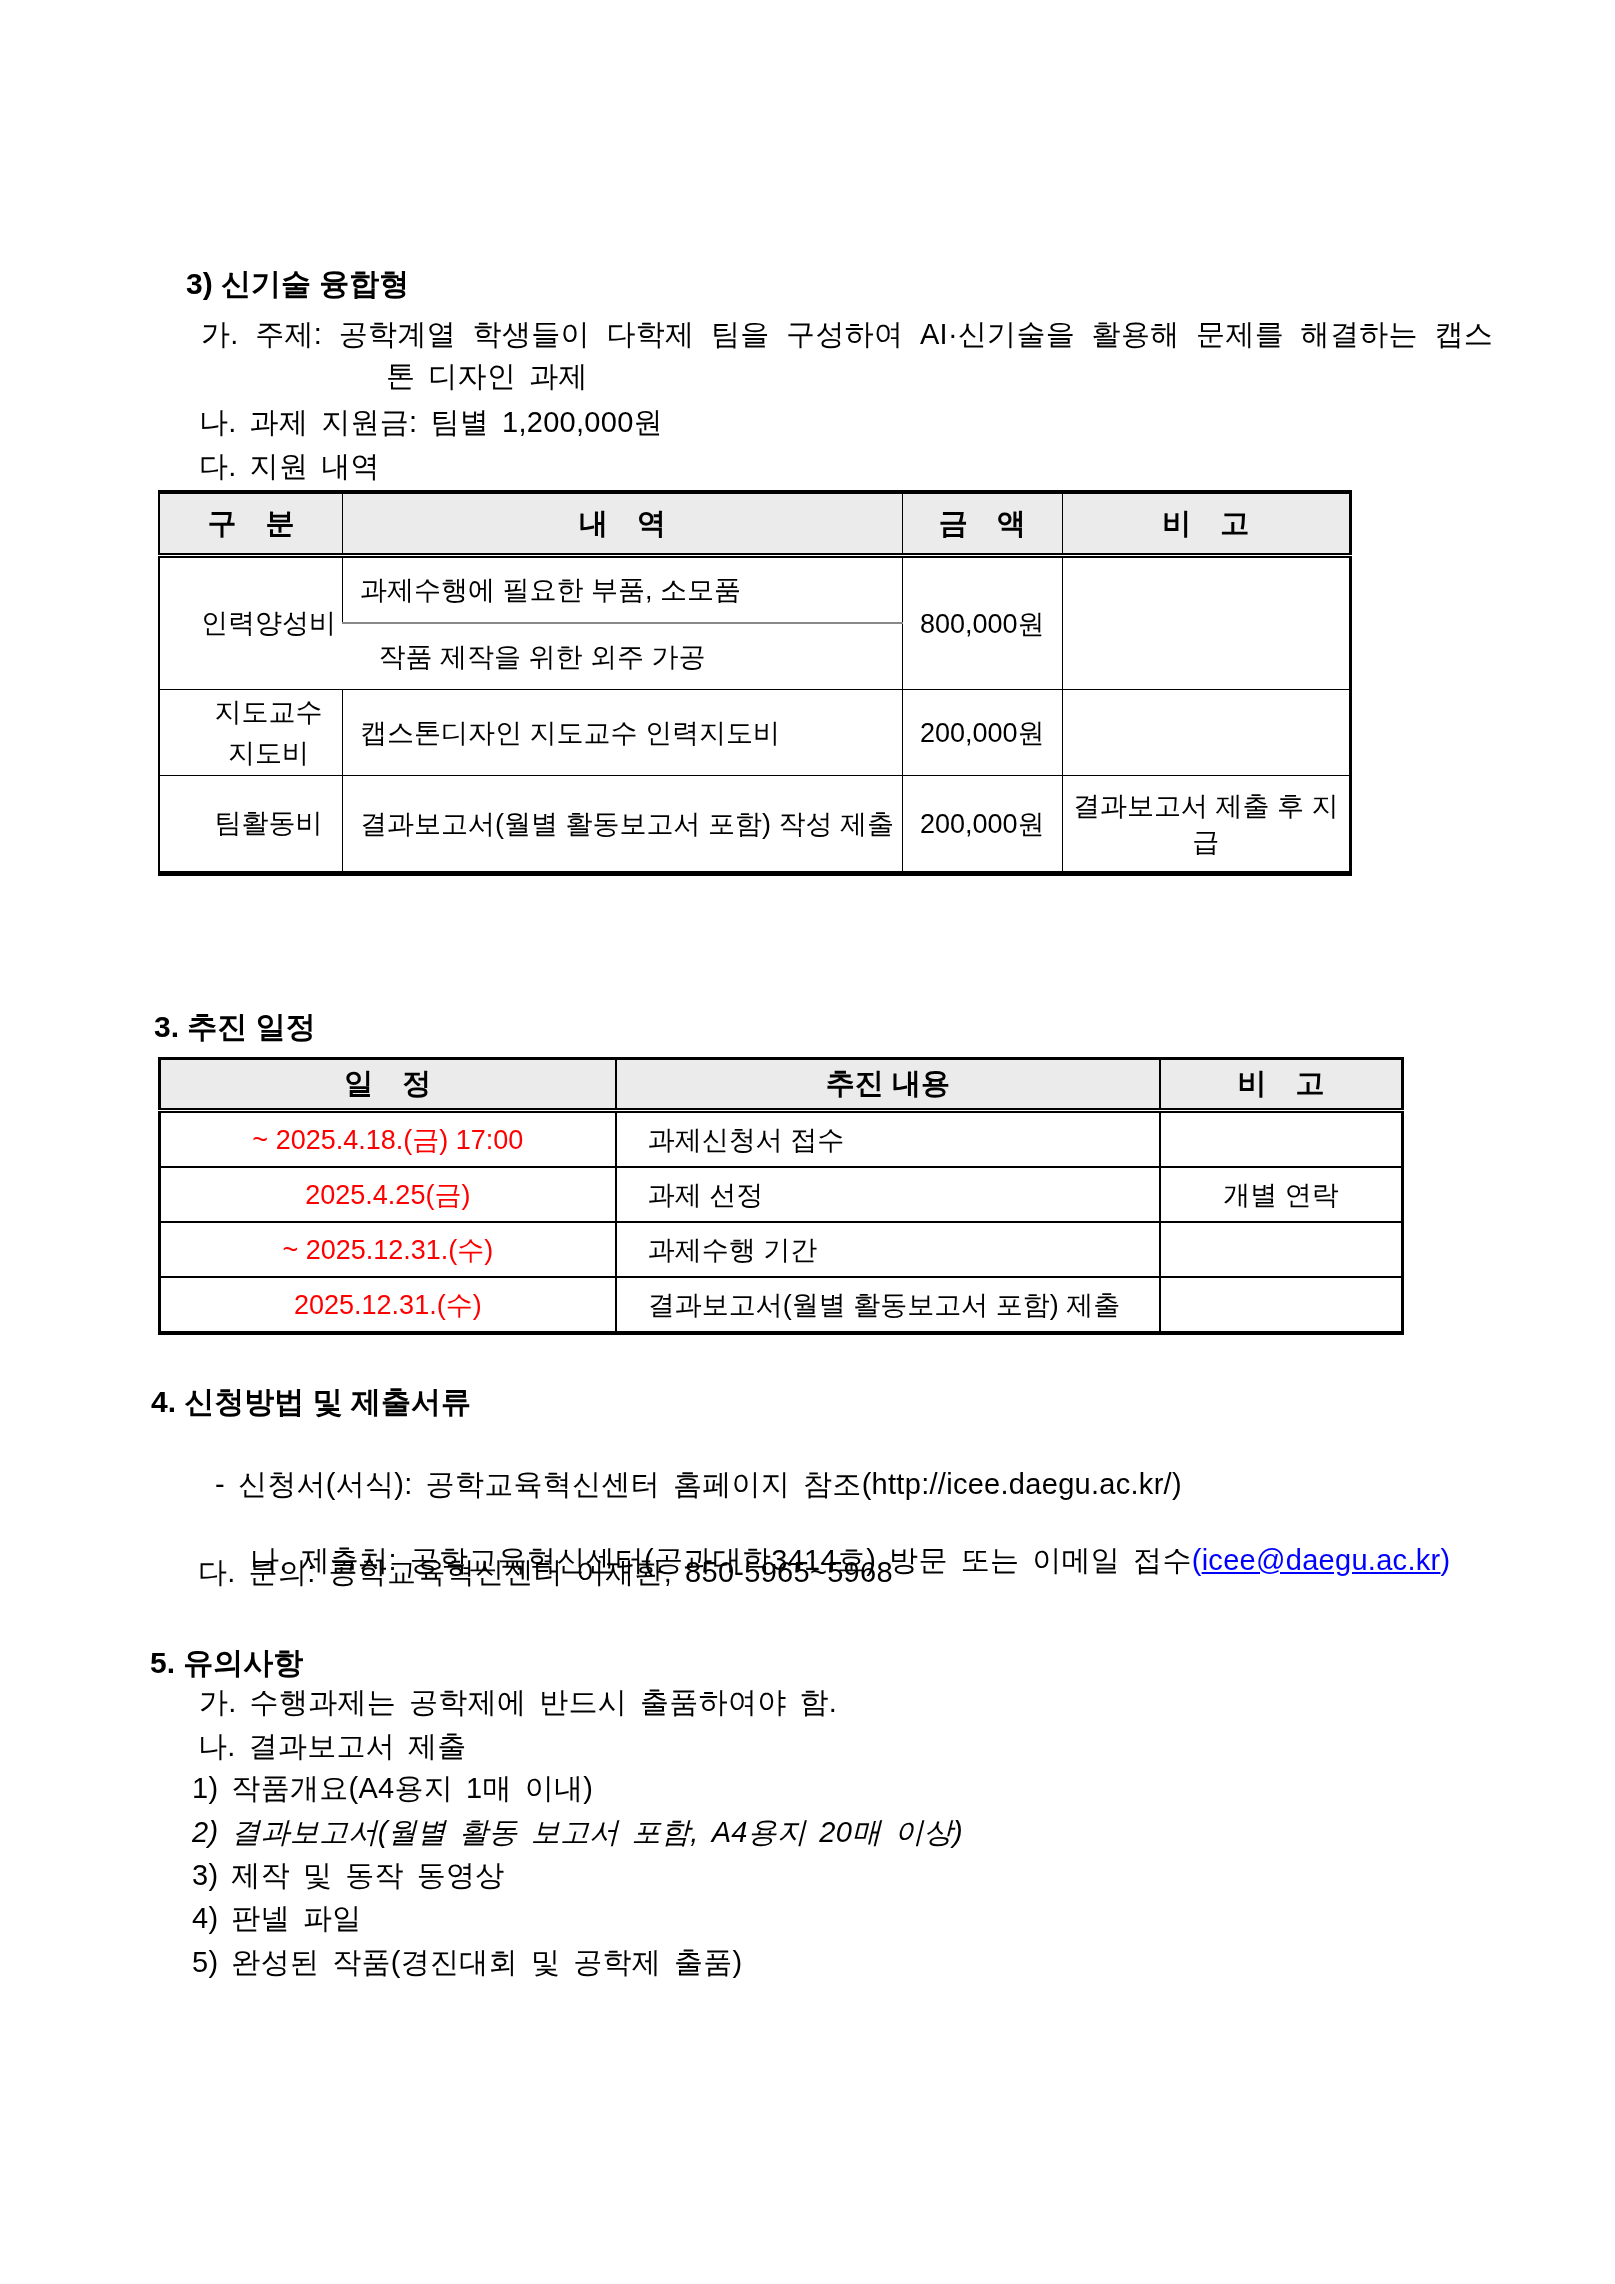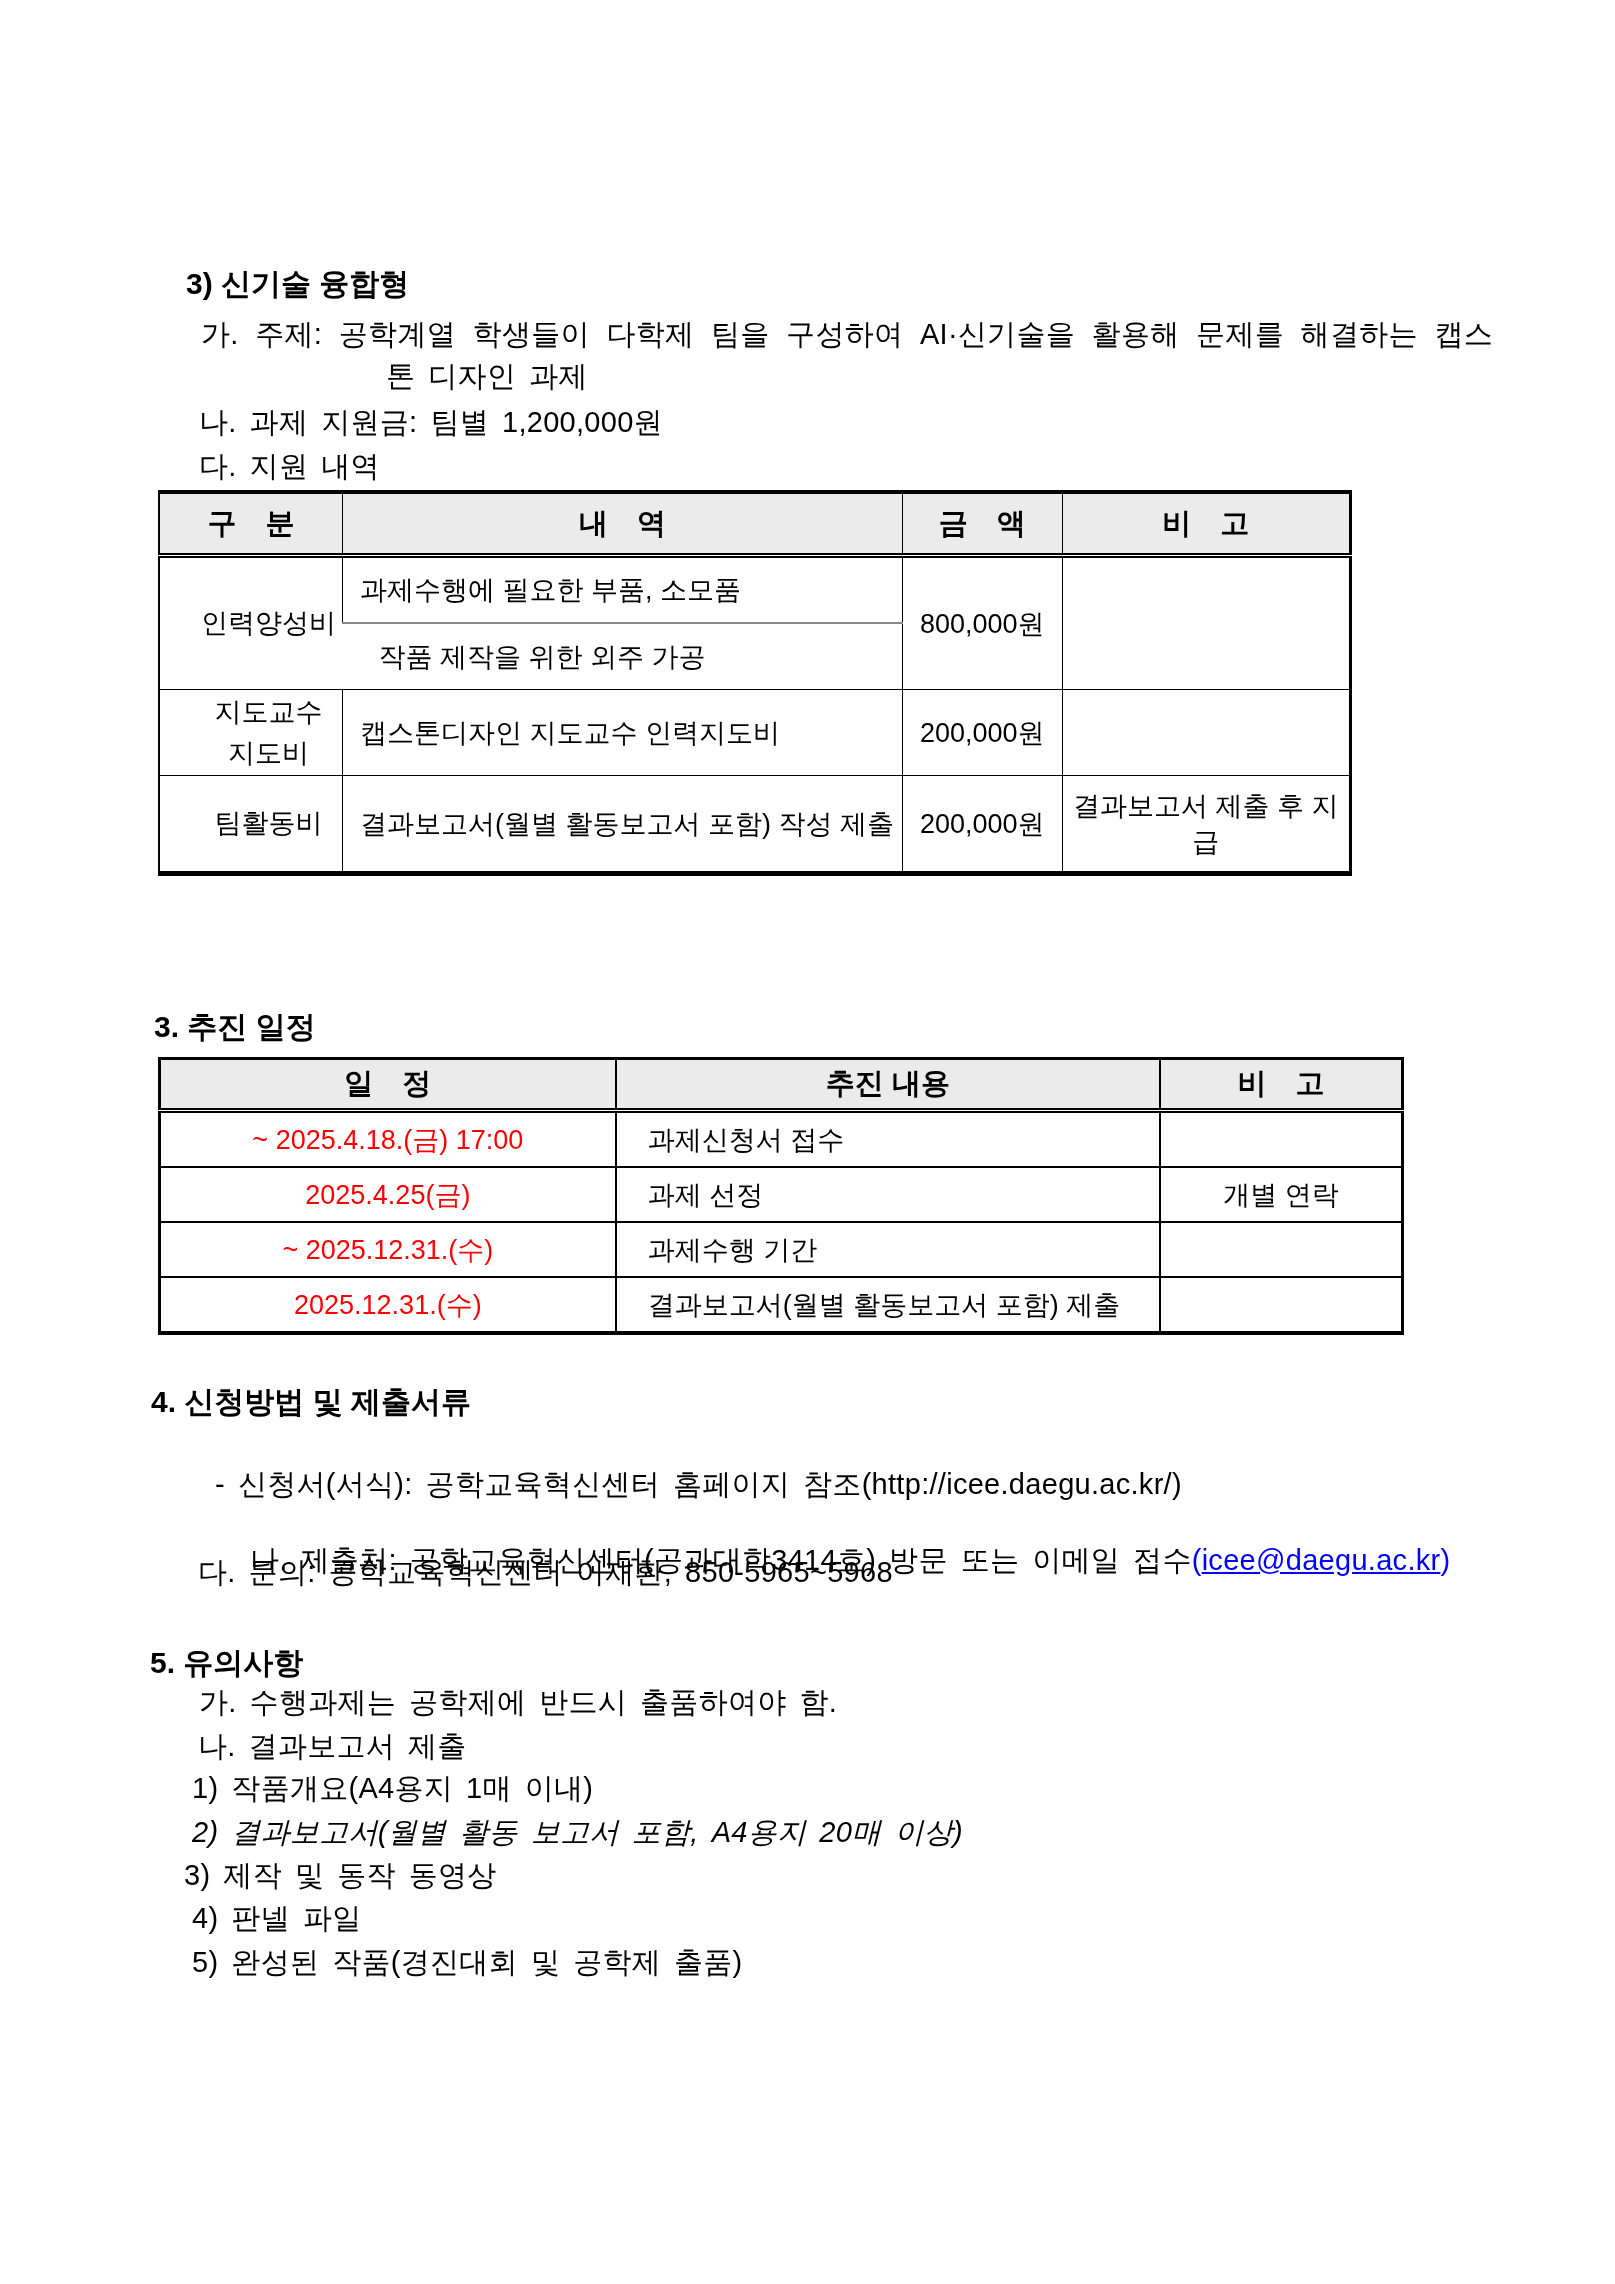--- a/index.html
+++ b/index.html
@@ -196,18 +196,18 @@
   <div class="abs body-text" style="left:198px; top:1557px;">다. 문의: 공학교육혁신센터 이재환, 850-5965~5968</div>
 
   <div class="abs h-bold" style="left:150px; top:1643px;">5. 유의사항</div>
 
   <div class="abs body-text" style="left:199px; top:1687px;">가. 수행과제는 공학제에 반드시 출품하여야 함.</div>
 
   <div class="abs body-text" style="left:198px; top:1731px;">나. 결과보고서 제출</div>
 
   <div class="abs body-text" style="left:192px; top:1773px;">1) 작품개요(A4용지 1매 이내)</div>
   <div class="abs body-text" style="left:192px; top:1817px;font-style:italic;">2) 결과보고서(월별 활동 보고서 포함, A4용지 20매 이상)</div>
-  <div class="abs body-text" style="left:184px; top:1860px;text-align:right;">3) 제작 및 동작 동영상</div>
+  <div class="abs body-text" style="left:192px; top:1860px;text-align:right;">3) 제작 및 동작 동영상</div>
   <div class="abs body-text" style="left:192px; top:1903px;">4) 판넬 파일</div>
   <div class="abs body-text" style="left:192px; top:1947px;">5) 완성된 작품(경진대회 및 공학제 출품)</div>
 
 </div>
 
 
 </body></html>

